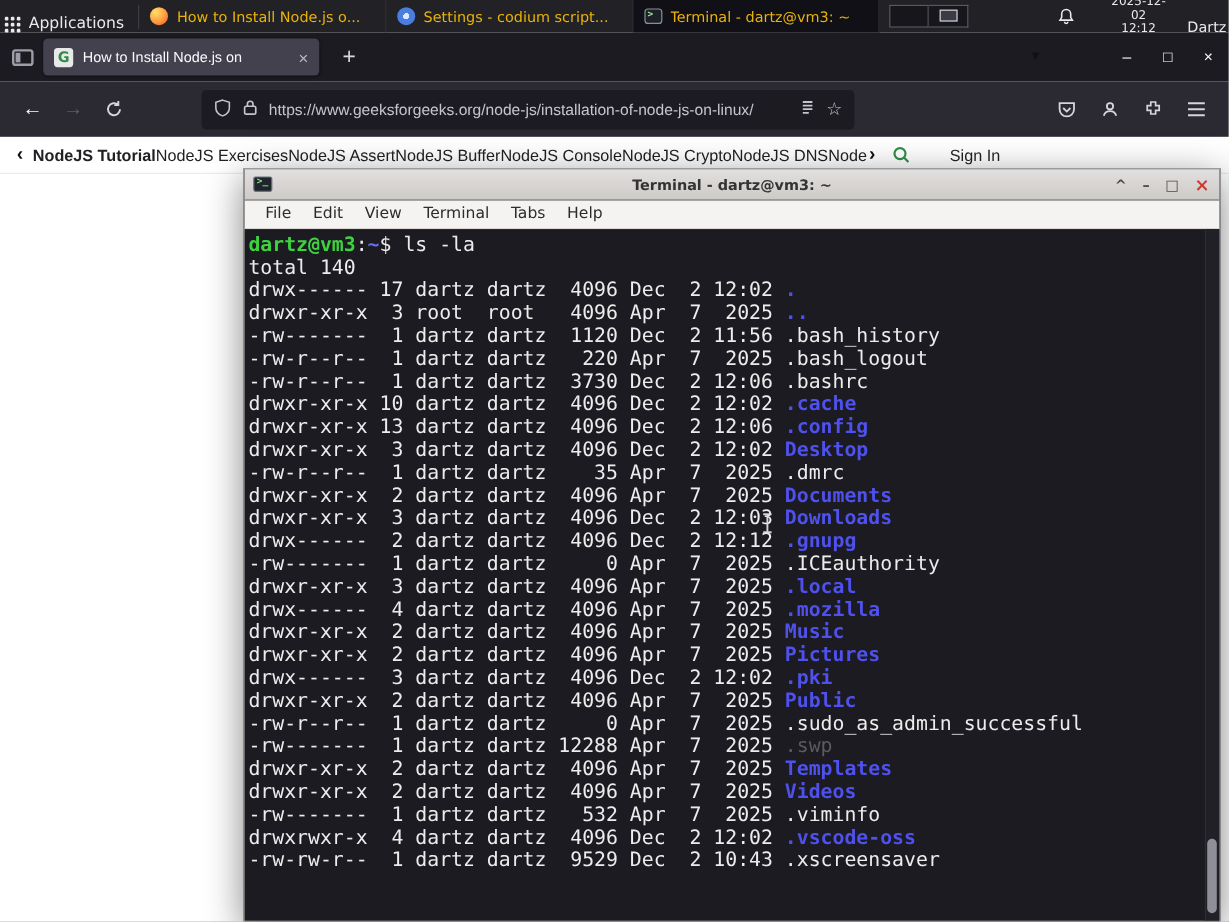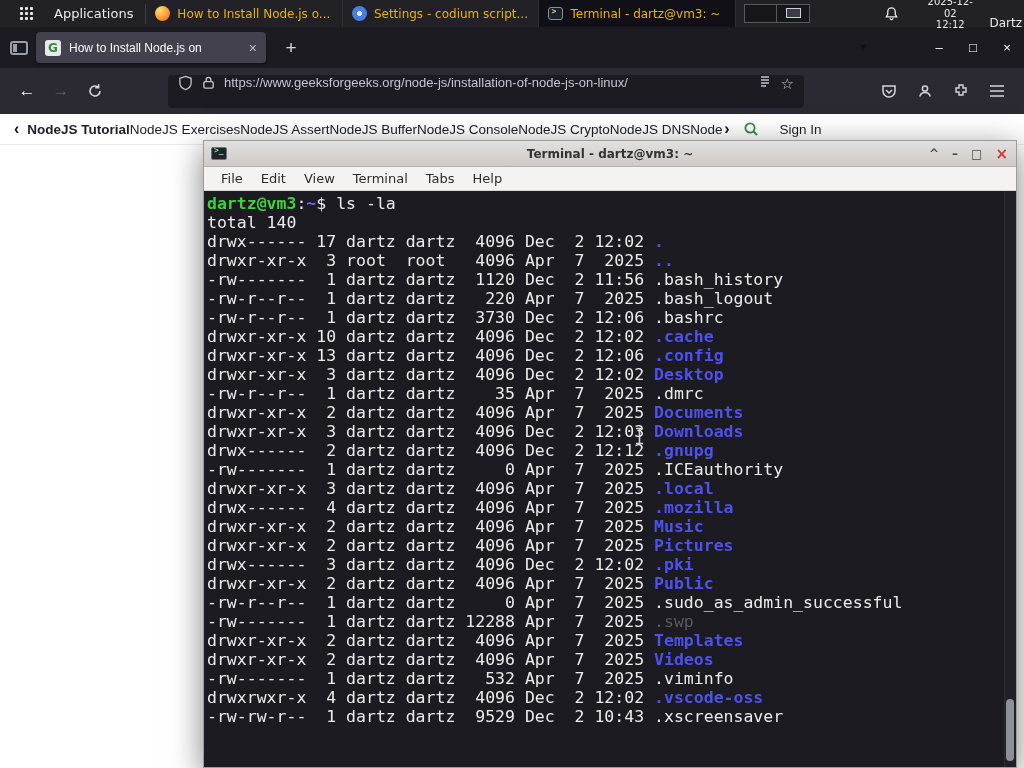--- a/index.html
+++ b/index.html
@@ -1,21 +1,21 @@
 <!DOCTYPE html>
 <html><head>
 <meta charset="utf-8">
 <style>
   *{margin:0;padding:0;box-sizing:border-box}
   html,body{width:1024px;height:768px;overflow:hidden;background:#fff;font-family:"Liberation Sans",sans-serif}
   #stage{position:absolute;left:0;top:0;width:1024px;height:768px;overflow:hidden}
 
   
   #taskbar{position:absolute;left:0;top:0;width:1024px;height:27px;background:#212126;display:flex;align-items:center;color:#e9e9ee;font-family:"DejaVu Sans",sans-serif;font-size:13px;z-index:50}
-  .apps{display:flex;align-items:center;gap:21px;padding:0 12px 0 20px;height:100%;cursor:default}
+  .apps{display:flex;align-items:flex-end;gap:7px;padding:0 12px 0 4px;height:100%;cursor:default}
   .grid-icon{display:grid;grid-template-columns:repeat(3,3px);grid-gap:2px}
   .grid-icon i{width:3px;height:3px;background:#e9e9ee;border-radius:1px;display:block}
   .tsep{width:1px;height:20px;background:#3c3c44}
   .task-btn{display:flex;align-items:center;gap:7px;width:208px;height:100%;padding:0 9px;border-right:1px solid #2e2e36;font-size:12px;color:#eab308;overflow:hidden;white-space:nowrap}
   .task-btn.active{background:#101016}
   .task-btn .lbl{overflow:hidden;white-space:nowrap}
   .ico-ff{flex:0 0 15px;width:15px;height:15px;border-radius:50%;background:radial-gradient(circle at 32% 28%,#ffdf6b,#ff9b3e 55%,#e8552d)}
   .ico-set{flex:0 0 15px;width:15px;height:15px;border-radius:50%;background:radial-gradient(circle at center,#dce7fb 0 2.5px,#4a7de0 2.6px)}
   .ico-term{flex:0 0 15px;position:relative;width:15px;height:13px;background:#1d2026;border:1px solid #8a9097;border-radius:3px}
   .ico-term:after{content:">";position:absolute;left:2px;top:-1px;font:bold 8px "DejaVu Sans Mono",monospace;color:#9fe89f}
@@ -38,33 +38,33 @@
   .tab-close{color:#b9b9c3;font-size:14px;padding-left:2px}
   .newtab{position:absolute;left:278px;top:8px;width:26px;height:26px;display:flex;align-items:center;justify-content:center;color:#d7d7de;font-size:19px;border-radius:4px}
   .tab-ctrls{position:absolute;right:0;top:0;height:41px;display:flex;align-items:center;color:#fbfbfe}
   .tc{width:34px;text-align:center;font-size:13px}
   .tc.chev{margin-right:42px;font-size:11px}
 
   
   #navbar{position:absolute;left:0;top:68px;width:1024px;height:46px;background:#2b2a33;display:flex;align-items:center;padding:0 10px;color:#fbfbfe;z-index:10}
   .nav-ic{width:34px;height:34px;display:flex;align-items:center;justify-content:center;font-size:17px;border-radius:4px}
   .fwd{color:#5d5c66}
-  .urlbar{margin-left:56px;width:636px;height:33px;background:#1c1b22;border-radius:4px;display:flex;align-items:flex-start;padding:0 10px;gap:9px;font-size:13px}
+  .urlbar{margin-left:56px;width:544px;height:33px;background:#1c1b22;border-radius:4px;display:flex;align-items:center;padding:0 10px;gap:9px;font-size:13px}
   .url-text{flex:1;overflow:hidden;white-space:nowrap;color:#c5c5cf}
   .star{color:#c4c4ce;font-size:15px}
   .nav-right{margin-left:auto;display:flex;gap:2px}
 
   
   #sitebar{position:absolute;left:0;top:114px;width:1024px;height:31px;background:#fff;border-bottom:1px solid #ebebeb;display:flex;align-items:center;font-size:13.5px;color:#202124;padding-left:14px;z-index:5}
   .chev{font-weight:bold;font-size:16px;color:#111;line-height:1}
   .nav-item{white-space:nowrap}
   .nav-item.first{font-weight:bold;margin-left:8px}
   .nav-item.cut{width:34px;overflow:hidden;flex:0 0 34px}
   .search-wrap{margin-left:14px;display:flex;align-items:center}
-  .signin{margin-left:20px;font-weight:500;color:#1f1f1f;white-space:nowrap}
+  .signin{margin-left:32px;font-weight:500;color:#1f1f1f;white-space:nowrap}
 
   
   #term-win{position:absolute;left:203px;top:140px;width:814px;height:628px;background:#1b1b21;border:1px solid #9c9c9c;box-shadow:0 8px 30px rgba(0,0,0,.5);z-index:40}
   .titlebar{height:26px;background:linear-gradient(#e2e0df,#cdcac7);display:flex;align-items:center;position:relative;border-bottom:1px solid #b4b1ae}
   .t-icon{margin-left:7px;width:16px;height:13px;background:#20242c;border:1px solid #6b7280;border-radius:2px;position:relative}
   .t-icon:after{content:">_";position:absolute;left:2px;top:-2px;font:bold 8px "DejaVu Sans Mono",monospace;color:#7ee87e}
   .t-title{position:absolute;left:0;right:0;text-align:center;font:bold 12px "DejaVu Sans",sans-serif;color:#333;pointer-events:none}
   .t-btns{position:absolute;right:8px;top:0;height:26px;display:flex;align-items:center;gap:13px;font:bold 12px "DejaVu Sans",sans-serif;color:#4c4c4c}
   .t-btns .close{color:#cd3a30;font-size:15px}
   .menubar{height:24px;background:#f4f3f2;border-bottom:1px solid #d8d5d2;display:flex;align-items:center;padding-left:8px;font:13px "DejaVu Sans",sans-serif;color:#2c2c2c}

